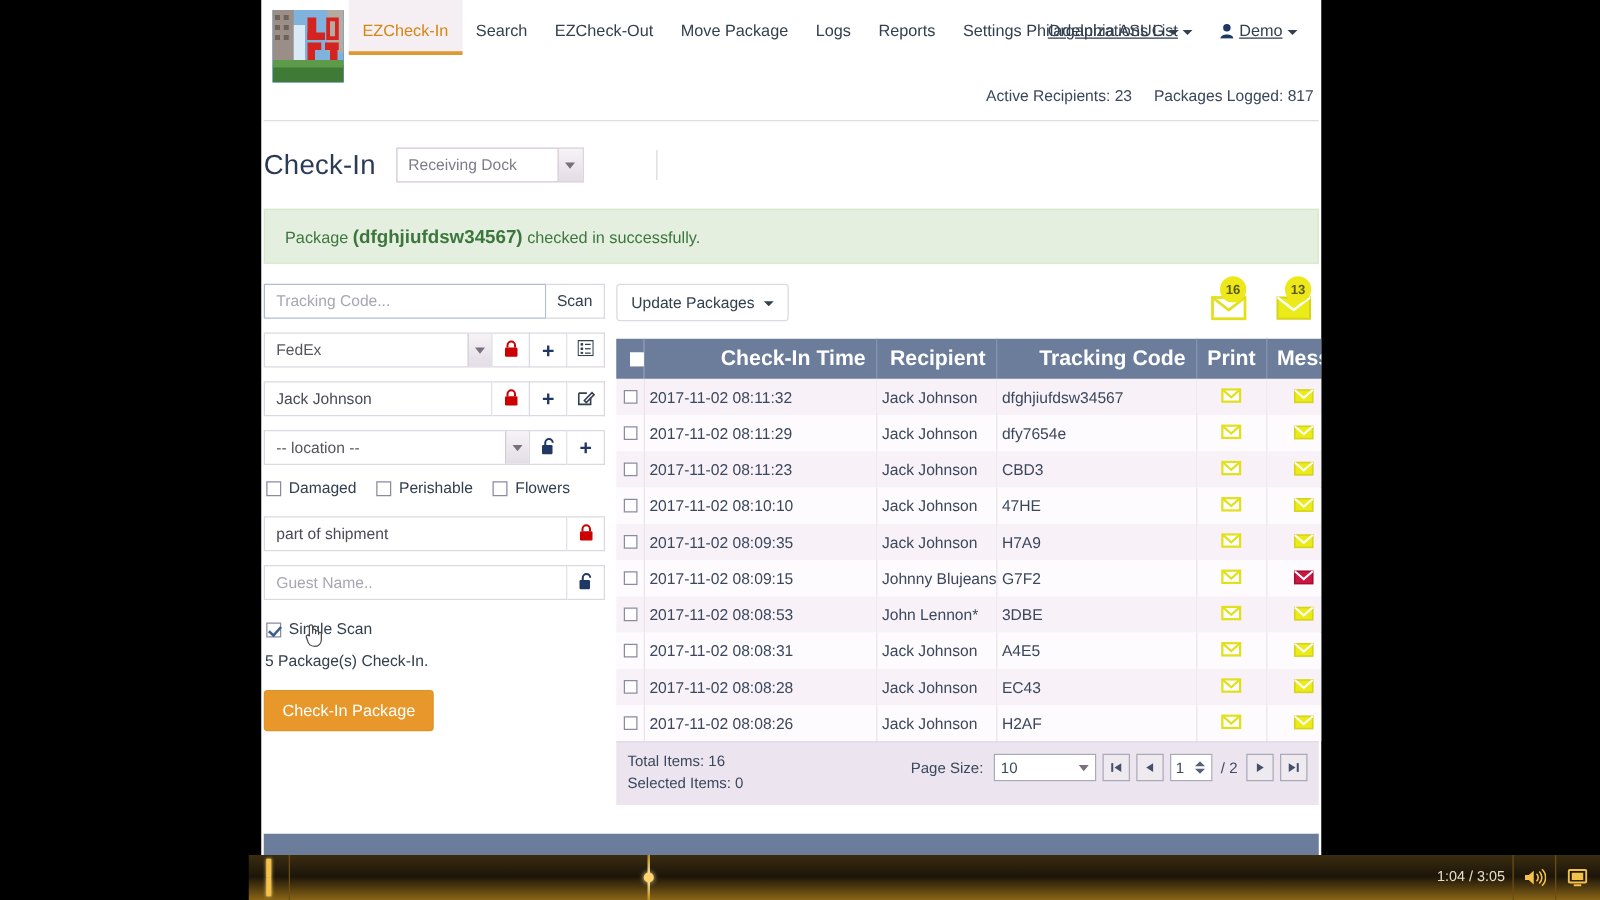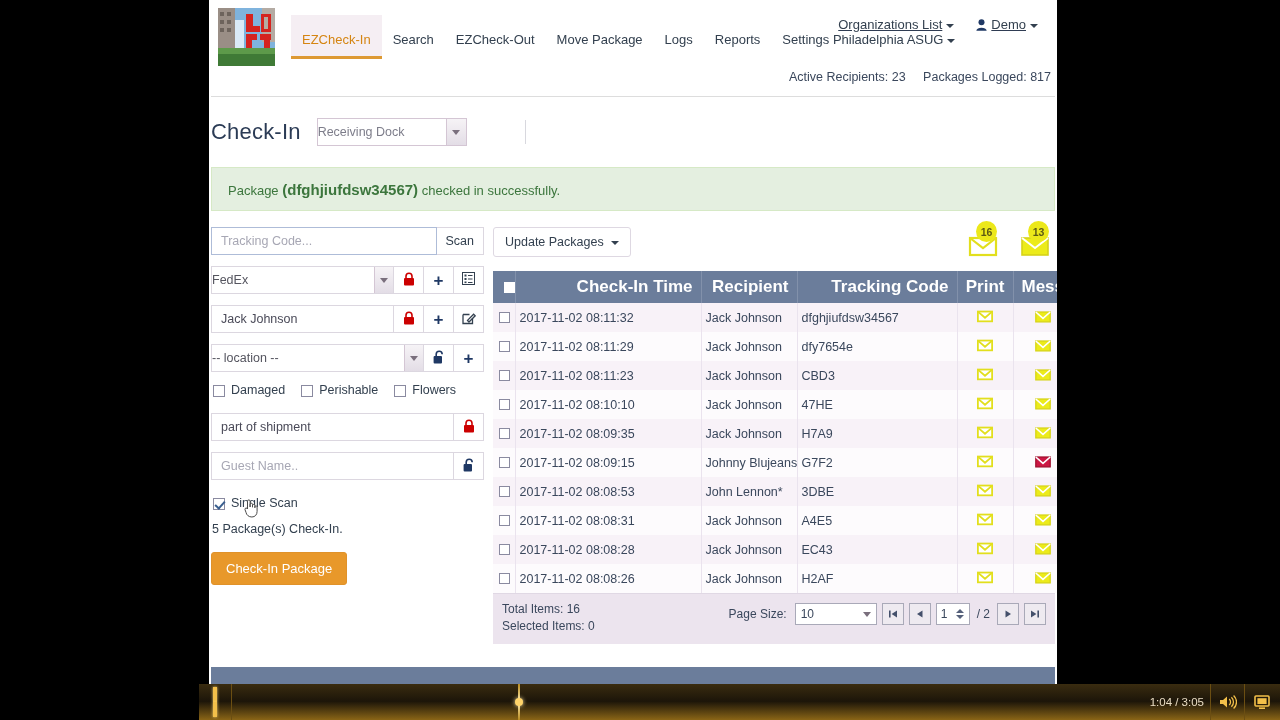--- a/index.html
+++ b/index.html
@@ -19,21 +19,21 @@
     background:#ffffff; overflow:hidden;
   }
 
   
   .navbar { position:relative; height:64px; padding:0 2px; }
   .brand-logo {
     position:absolute; left:9px; top:8px; width:57px; height:58px;
     border:0; overflow:hidden; background:#2a6aa8;
   }
   .nav-row { position:absolute; left:70px; top:0; right:0; height:64px; }
-  .nav-left { position:absolute; left:12px; top:0; display:flex; align-items:flex-start; height:46px;margin-top:15px; }
+  .nav-left { position:absolute; left:0; top:0; display:flex; align-items:flex-start; height:46px; }
   .nav-right { position:absolute; right:8px; top:0; display:flex; align-items:flex-start;text-decoration:underline; }
   .nav-item {
     display:inline-block; padding:18px 11px 9px 11px;
     color:#33404f; font-size:13px; line-height:14px;
     text-decoration:none; white-space:nowrap; cursor:pointer;
   }
   .nav-item.active {
     color:#d58512; background:#f5eef3;
     border-bottom:3px solid #dd9933;
   }
@@ -51,21 +51,21 @@
   }
   .statsbar span { margin-left:14px; }
   .hr { border-bottom:1px solid #ddd; margin:0 2px; }
 
   
   .heading-row { display:flex; align-items:center; padding:18px 2px 0 2px; height:52px; }
   .page-title { font-size:22px; font-weight:400; color:#2b3b55; margin-right:16px; letter-spacing:.2px; }
   .sel-dock {
     width:150px; height:28px; background:#fff; border:1px solid #d4c6d4;
     display:flex; align-items:center; position:relative; font-size:12.5px;
-    color:#7d7d8a; cursor:pointer;
+    color:#7d7d8a; padding-left:9px; cursor:pointer;
   }
   .sel-arrow {
     position:absolute; right:0; top:0; bottom:0; width:20px;
     background:linear-gradient(#f6f3f6,#e3dde6); border-left:1px solid #d4c6d4;
     display:flex; align-items:center; justify-content:center;
   }
   .sel-arrow::after {
     content:""; width:0;height:0;
     border-left:4px solid transparent;border-right:4px solid transparent;
     border-top:5px solid #7a6f7d;
@@ -97,21 +97,21 @@
   .addon {
     height:28px; min-width:28px; padding:0 8px; border:1px solid #dcd7e0;
     border-left:none; background:#fff; display:flex; align-items:center;
     justify-content:center; font-size:12.5px; color:#33404f; cursor:pointer;
   }
   .addon.sq { width:30px; padding:0; }
   .addon.scan { padding:0 9px; color:#33404f; }
   .selwrap { flex:1; position:relative; display:flex; }
   .selbox {
     flex:1; border:1px solid #dcd7e0; background:#fff; height:28px;
-    display:flex; align-items:center; 
+    display:flex; align-items:center; padding-left:9px;
     font-size:12.5px; color:#55555f; position:relative; cursor:pointer;
   }
   .selbox .sel-arrow { width:19px; }
   .lock { font-size:14px; line-height:1; }
   .lock.red { color:#cc0000; }
   .lock.navy { color:#1f3864; }
   .plus { font-size:17px; font-weight:bold; color:#1f3864; line-height:1; }
 
   .checkrow { display:flex; align-items:center; margin:7px 0 0 2px; font-size:12.5px; color:#33404f; }
   .checkrow label { margin-right:16px; display:flex; align-items:flex-end; cursor:pointer; }

